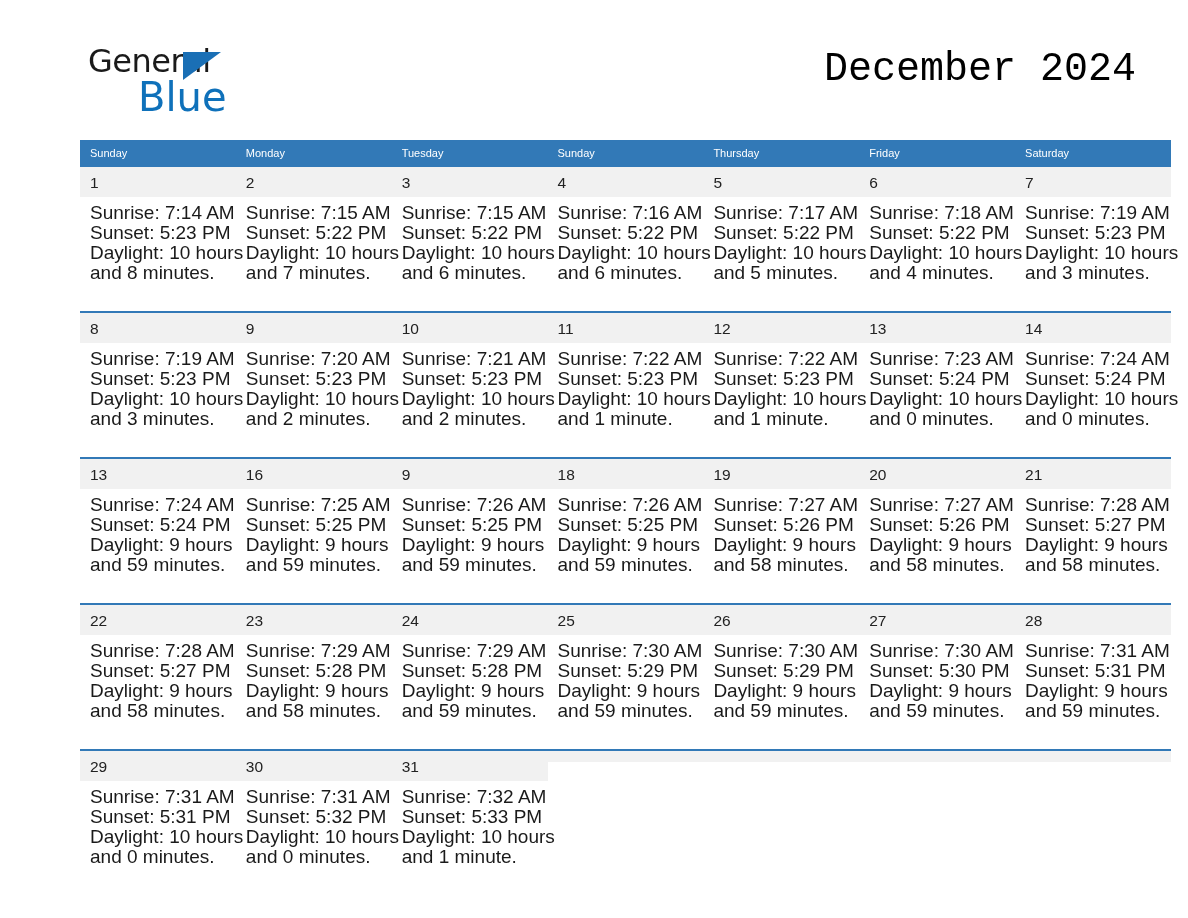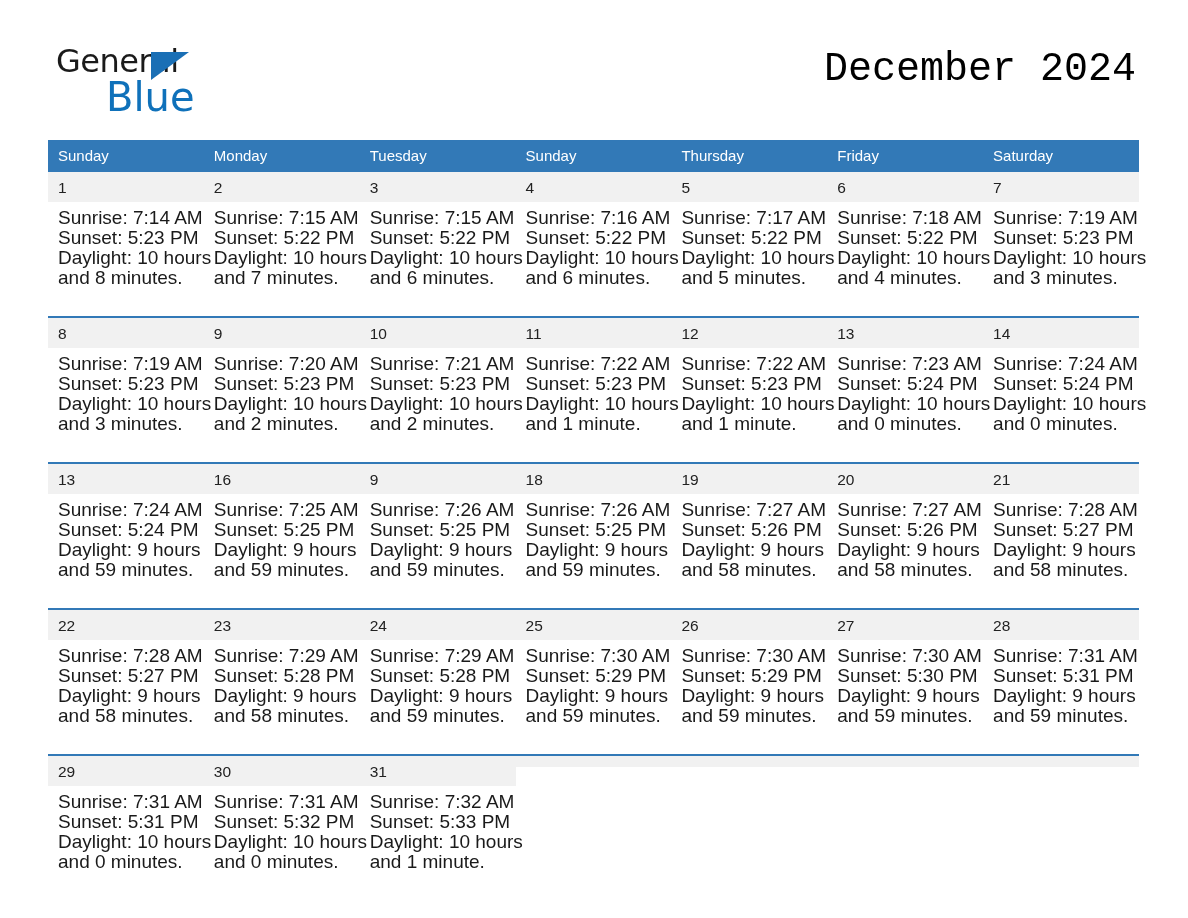--- a/index.html
+++ b/index.html
@@ -12,20 +12,21 @@
     background: #ffffff;
     font-family: "Liberation Sans", sans-serif;
     color: #000000;
     overflow: hidden;
   }
   .page {
     position: relative;
     width: 1188px;
     height: 918px;
     box-sizing: border-box;
+    padding-left: 32px;
   }
 
   
   .top {
     display: flex;
     align-items: flex-start;
     justify-content: space-between;
     padding: 44px 52px 0 56px;
     box-sizing: border-box;
   }
@@ -86,21 +87,21 @@
   .calendar {
     margin: 18px 49px 0 48px;
     border-collapse: collapse;
     table-layout: fixed;
     width: 1091px;
   }
   .calendar th {
     background: #3279b7;
     color: #ffffff;
     font-weight: normal;
-    font-size: 15px;
+    font-size: 11px;
     text-align: left;
     padding: 7px 0 8px 10px;
     width: 155.8px;
     box-sizing: border-box;
   }
   .week-row > td {
     vertical-align: top;
     padding: 0;
     border-top: 2px solid #3279b7;
   }

